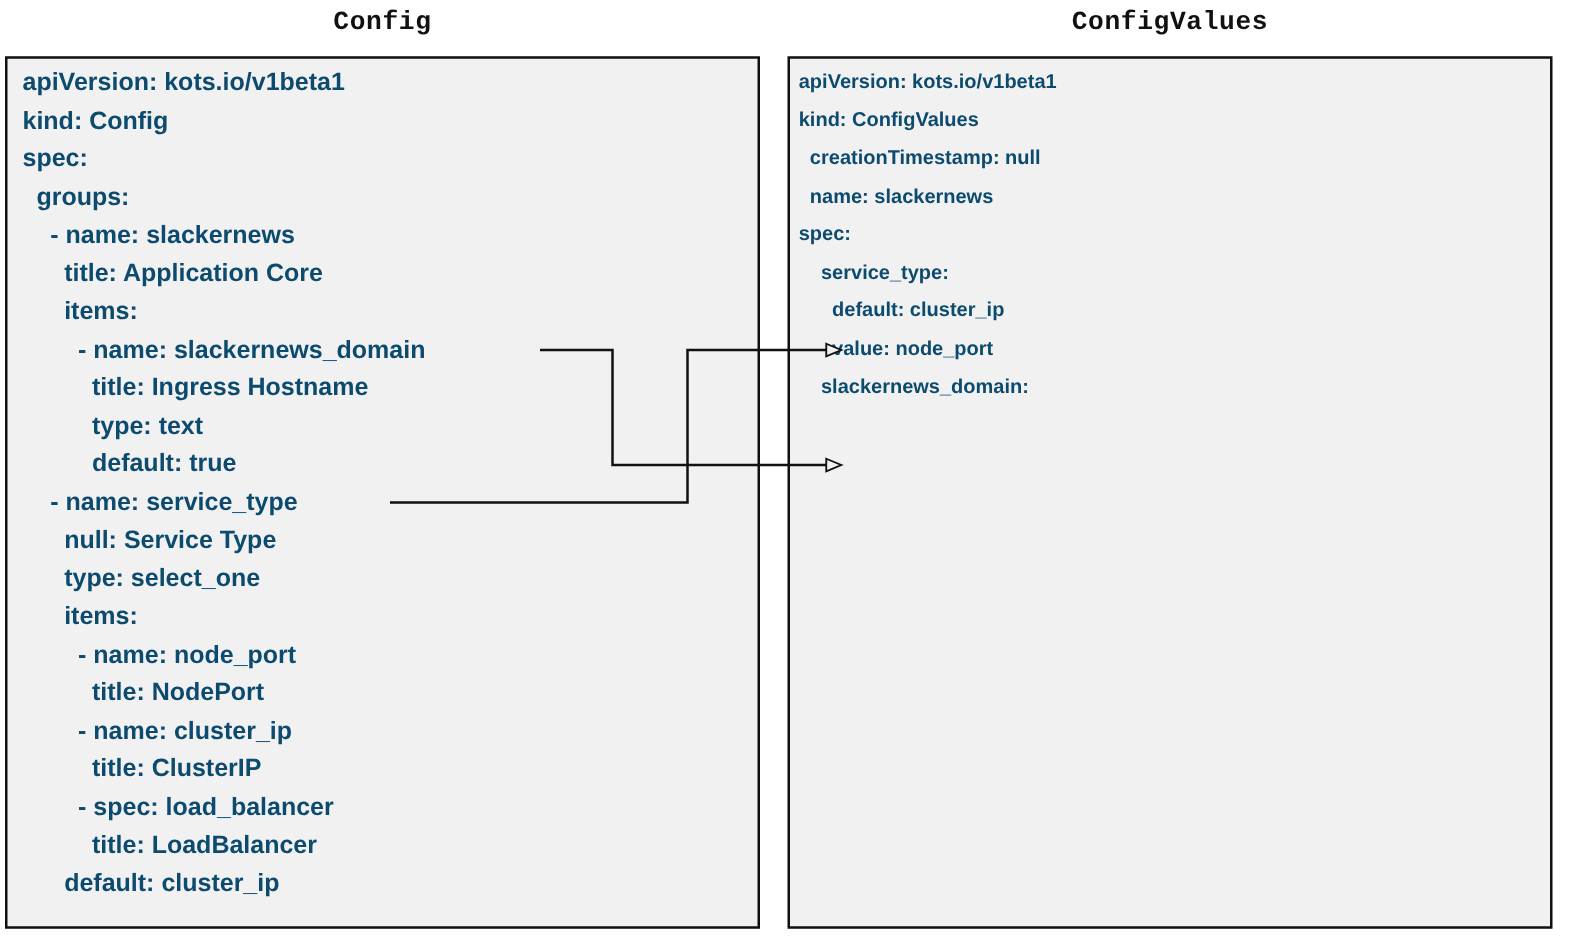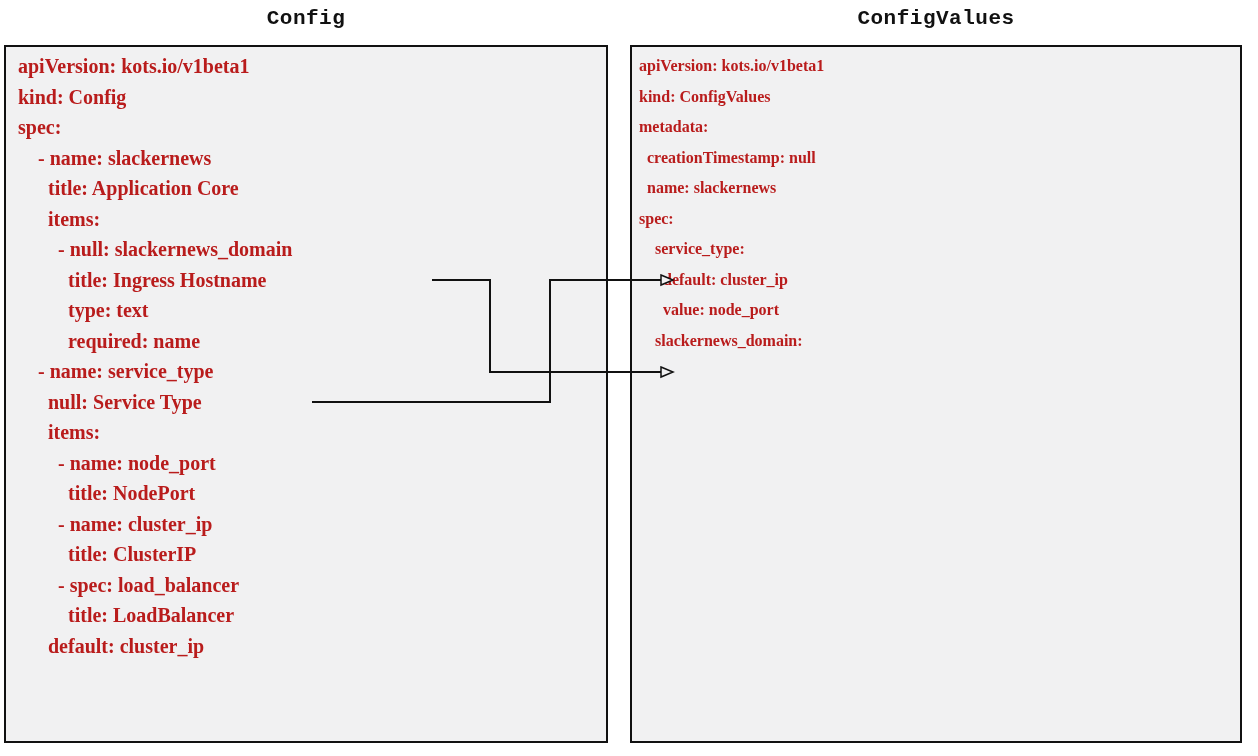--- a/index.html
+++ b/index.html
@@ -50,22 +50,22 @@
     font-size: 20px;
     line-height: 30.5px;
   }
   #panel-configvalues .code-line {
     font-size: 16px;
     line-height: 30.5px;
   }
   .code-line {
     white-space: pre;
     font-weight: bold;
-    color: #b91c1c;
-    font-family: Liberation Serif, serif;
+    color: #0c4a6e;
+    font-family: Liberation Sans, sans-serif;
   }
   #connectors {
     position: absolute;
     left: 0;
     top: 0;
     width: 1258px;
     height: 756px;
     pointer-events: none;
   }
 </style>
@@ -75,43 +75,44 @@
 <div id="stage">
 
   <div class="panel-title" id="title-config">Config</div>
 
   <div class="panel-title" id="title-configvalues">ConfigValues</div>
 
   <div class="panel" id="panel-config">
     <div class="code-line">apiVersion: kots.io/v1beta1</div>
     <div class="code-line">kind: Config</div>
     <div class="code-line">spec:</div>
+    <div class="code-line">  groups:</div>
     <div class="code-line">    - name: slackernews</div>
     <div class="code-line">      title: Application Core</div>
     <div class="code-line">      items:</div>
-    <div class="code-line">        - null: slackernews_domain</div>
+    <div class="code-line">        - name: slackernews_domain</div>
     <div class="code-line">          title: Ingress Hostname</div>
     <div class="code-line">          type: text</div>
-    <div class="code-line">          required: name</div>
+    <div class="code-line">          default: true</div>
     <div class="code-line">    - name: service_type</div>
     <div class="code-line">      null: Service Type</div>
+    <div class="code-line">      type: select_one</div>
     <div class="code-line">      items:</div>
     <div class="code-line">        - name: node_port</div>
     <div class="code-line">          title: NodePort</div>
     <div class="code-line">        - name: cluster_ip</div>
     <div class="code-line">          title: ClusterIP</div>
     <div class="code-line">        - spec: load_balancer</div>
     <div class="code-line">          title: LoadBalancer</div>
     <div class="code-line">      default: cluster_ip</div>
   </div>
 
   <div class="panel" id="panel-configvalues">
     <div class="code-line">apiVersion: kots.io/v1beta1</div>
     <div class="code-line">kind: ConfigValues</div>
-    <div class="code-line">metadata:</div>
     <div class="code-line">  creationTimestamp: null</div>
     <div class="code-line">  name: slackernews</div>
     <div class="code-line">spec:</div>
     <div class="code-line">    service_type:</div>
     <div class="code-line">      default: cluster_ip</div>
     <div class="code-line">      value: node_port</div>
     <div class="code-line">    slackernews_domain:</div>
   </div>
 
   <svg id="connectors" viewBox="0 0 1258 756" xmlns="http://www.w3.org/2000/svg">

